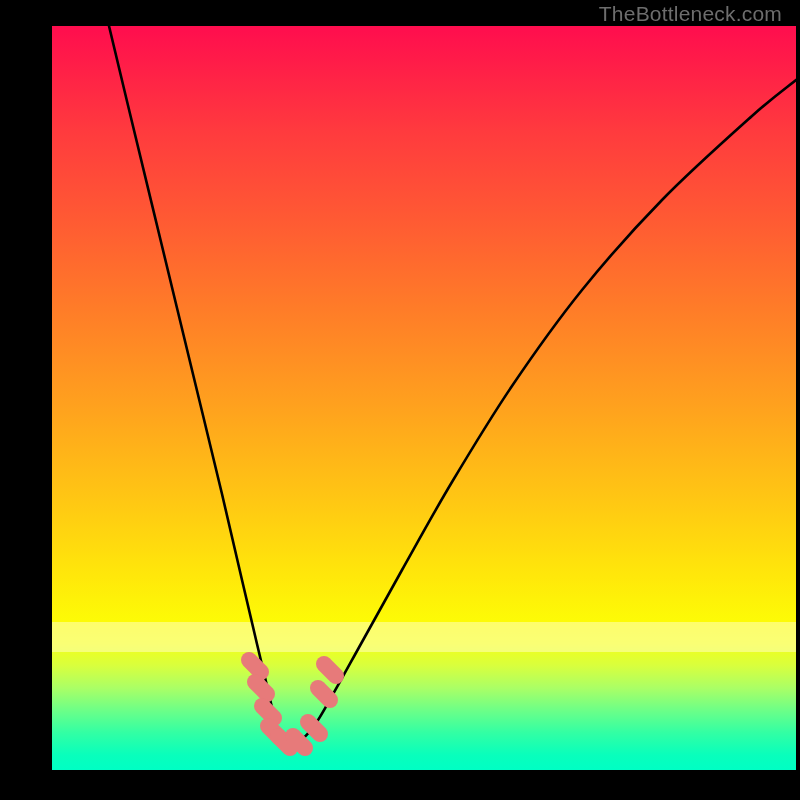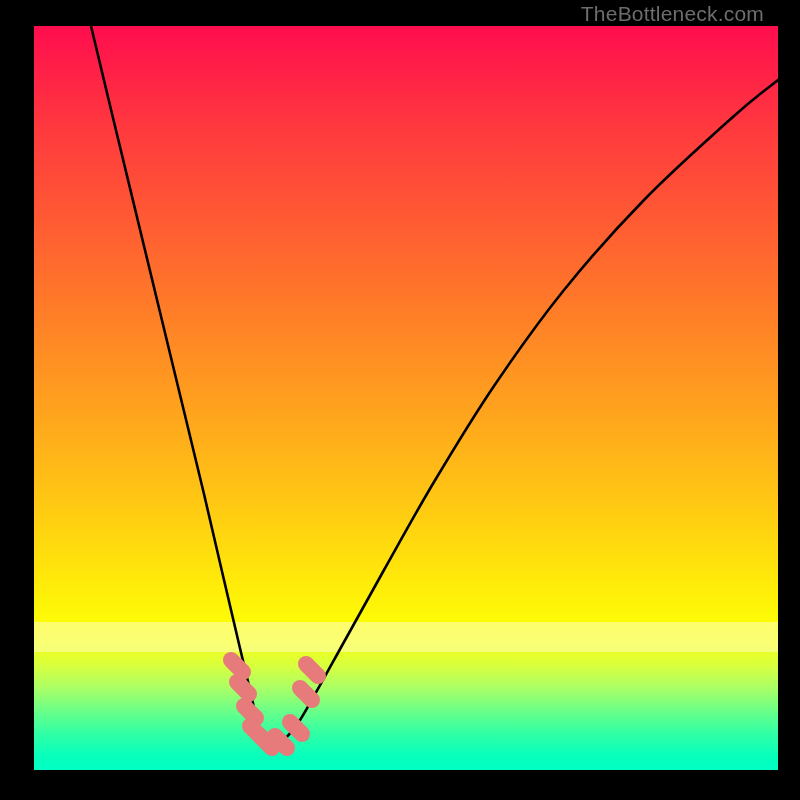--- a/index.html
+++ b/index.html
@@ -9,21 +9,21 @@
     height: 800px;
     background: #000;
     overflow: hidden;
     font-family: Arial, Helvetica, sans-serif;
   }
   .frame {
     position: absolute;
     background: #000;
   }
   .outer {
-    left: 0; top: 0; width: 772px; height: 800px; border-radius: 31px;
+    left: 18px; top: 0; width: 772px; height: 800px; border-radius: 31px;
   }
   .plot-area {
     position: absolute;
     left: 34px;
     top: 26px;
     width: 744px;
     height: 744px;
     overflow: hidden;
   }
   .gradient {

